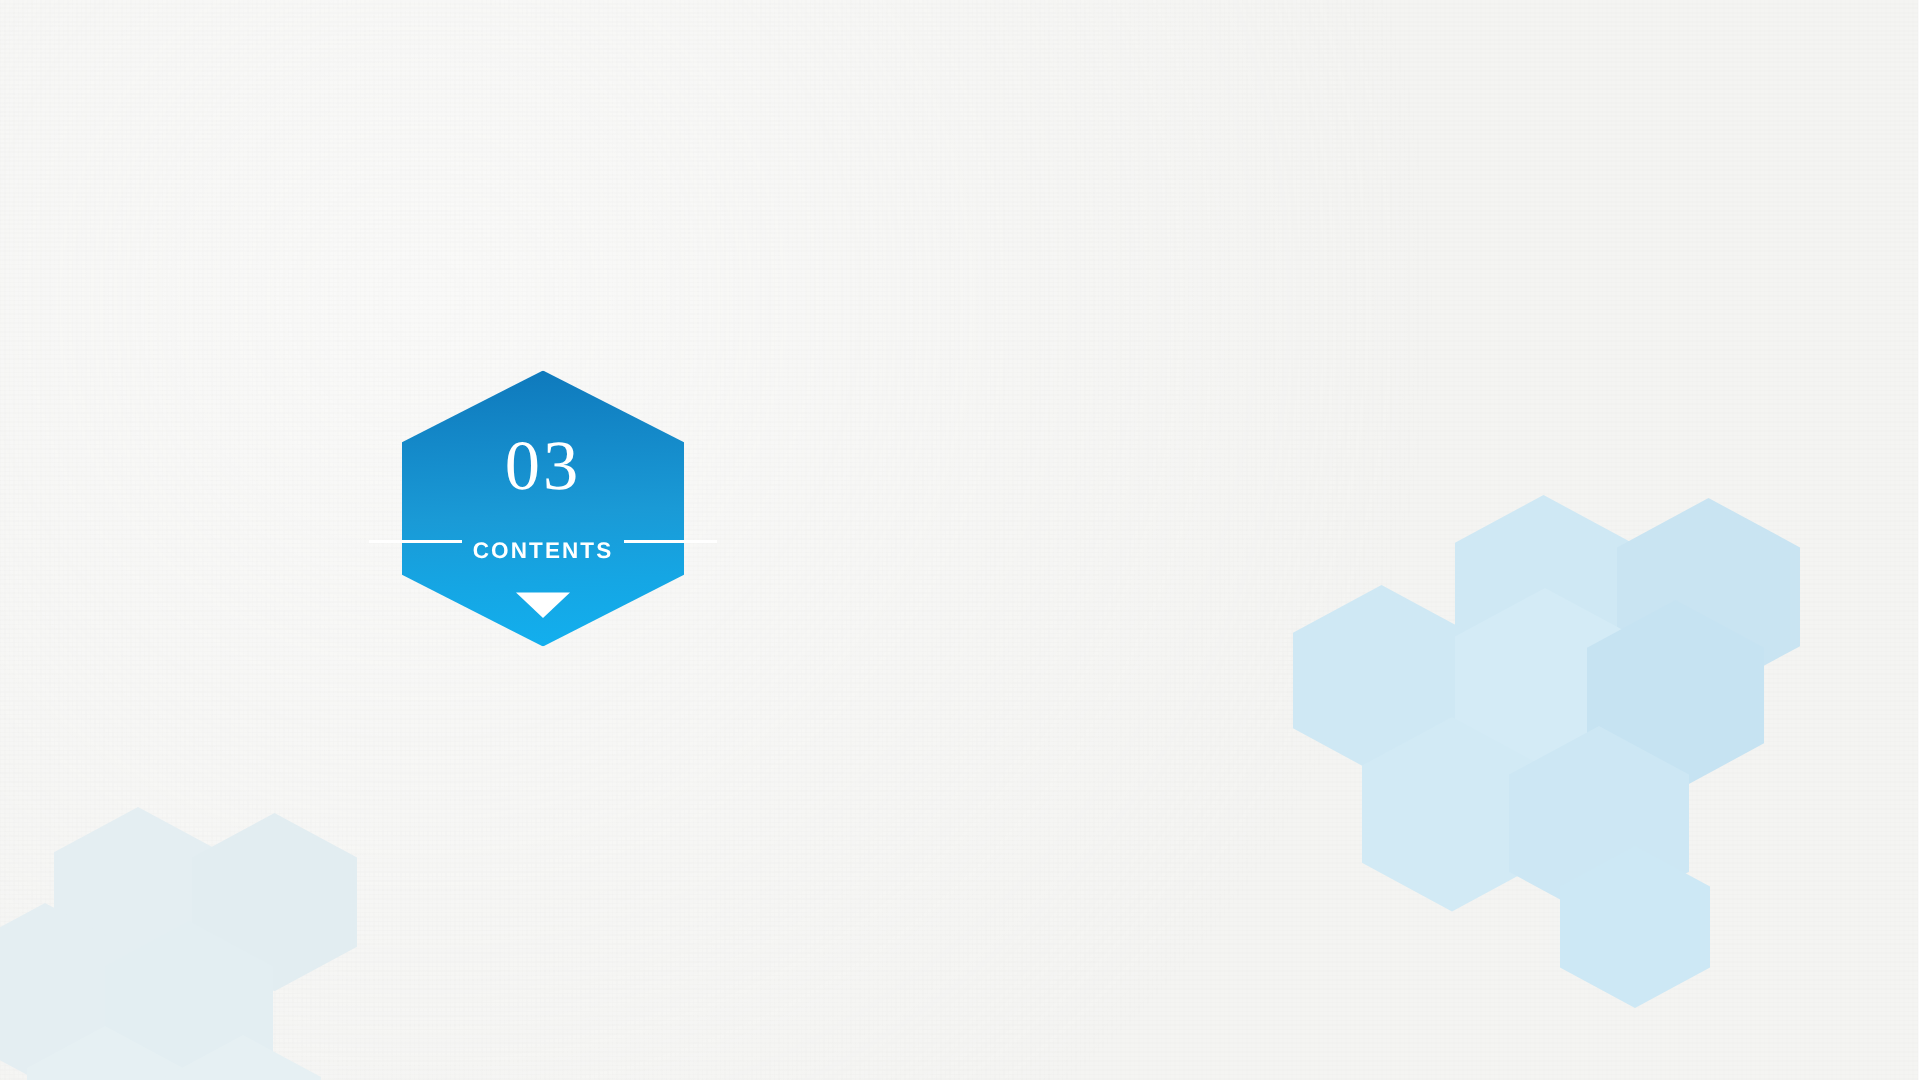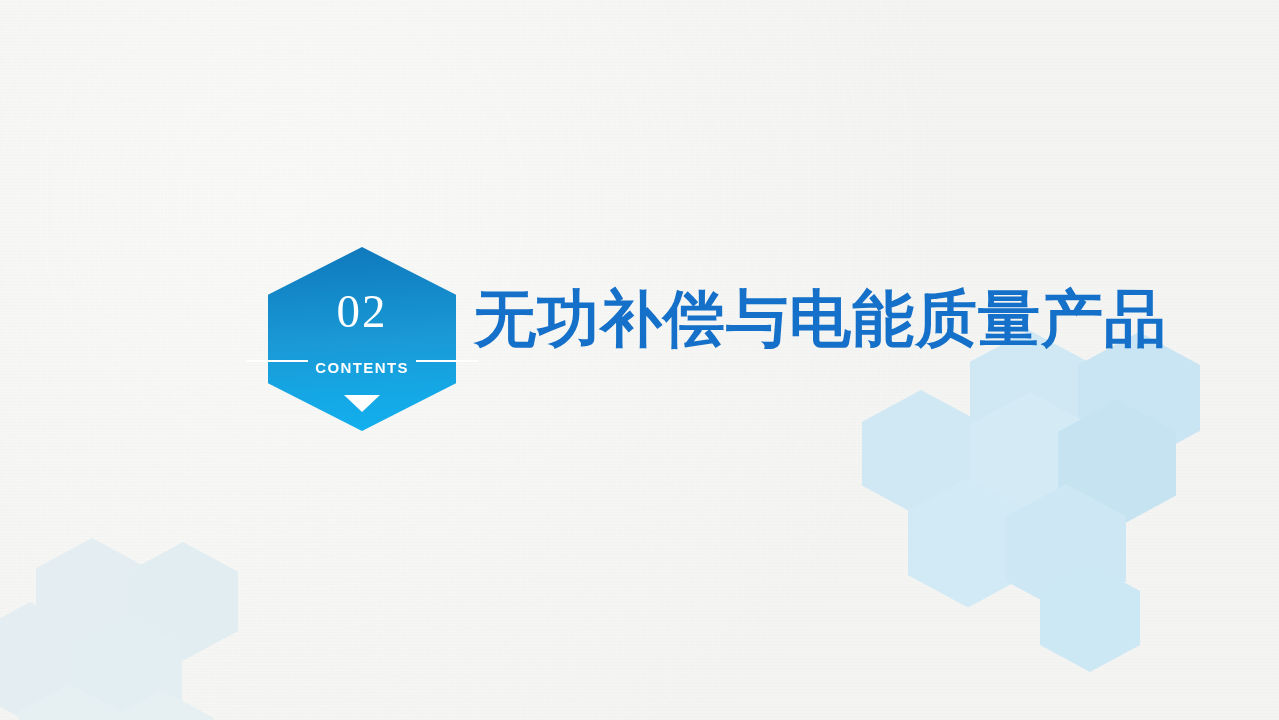--- a/index.html
+++ b/index.html
@@ -148,26 +148,25 @@
       <div class="hex-deco" style="left: 970px; top: 392px; width: 120px; height: 129.6px; background: rgb(212, 235, 246);"></div>
       <div class="hex-deco" style="left: 1058px; top: 400px; width: 118px; height: 127.44px; background: rgb(198, 227, 242);"></div>
       <div class="hex-deco" style="left: 908px; top: 478px; width: 120px; height: 129.6px; background: rgb(210, 234, 245);"></div>
       <div class="hex-deco" style="left: 1006px; top: 484px; width: 120px; height: 129.6px; background: rgb(205, 231, 244);"></div>
       <div class="hex-deco" style="left: 1040px; top: 564px; width: 100px; height: 108px; background: rgb(205, 232, 245);"></div>
     </div>
 
   <div id="badge">
     <div id="badge-shape"></div>
 
-    <div id="badge-number">02</div>
+    <div id="badge-number">03</div>
 
     <div id="badge-contents-row">
       <span class="badge-rule"></span>
       <span id="badge-contents-label">CONTENTS</span>
       <span class="badge-rule"></span>
     </div>
 
     <div id="badge-caret"></div>
   </div>
 
-  <div id="slide-title">无功补偿与电能质量产品</div>
 
 </div>
 
 </body></html>

